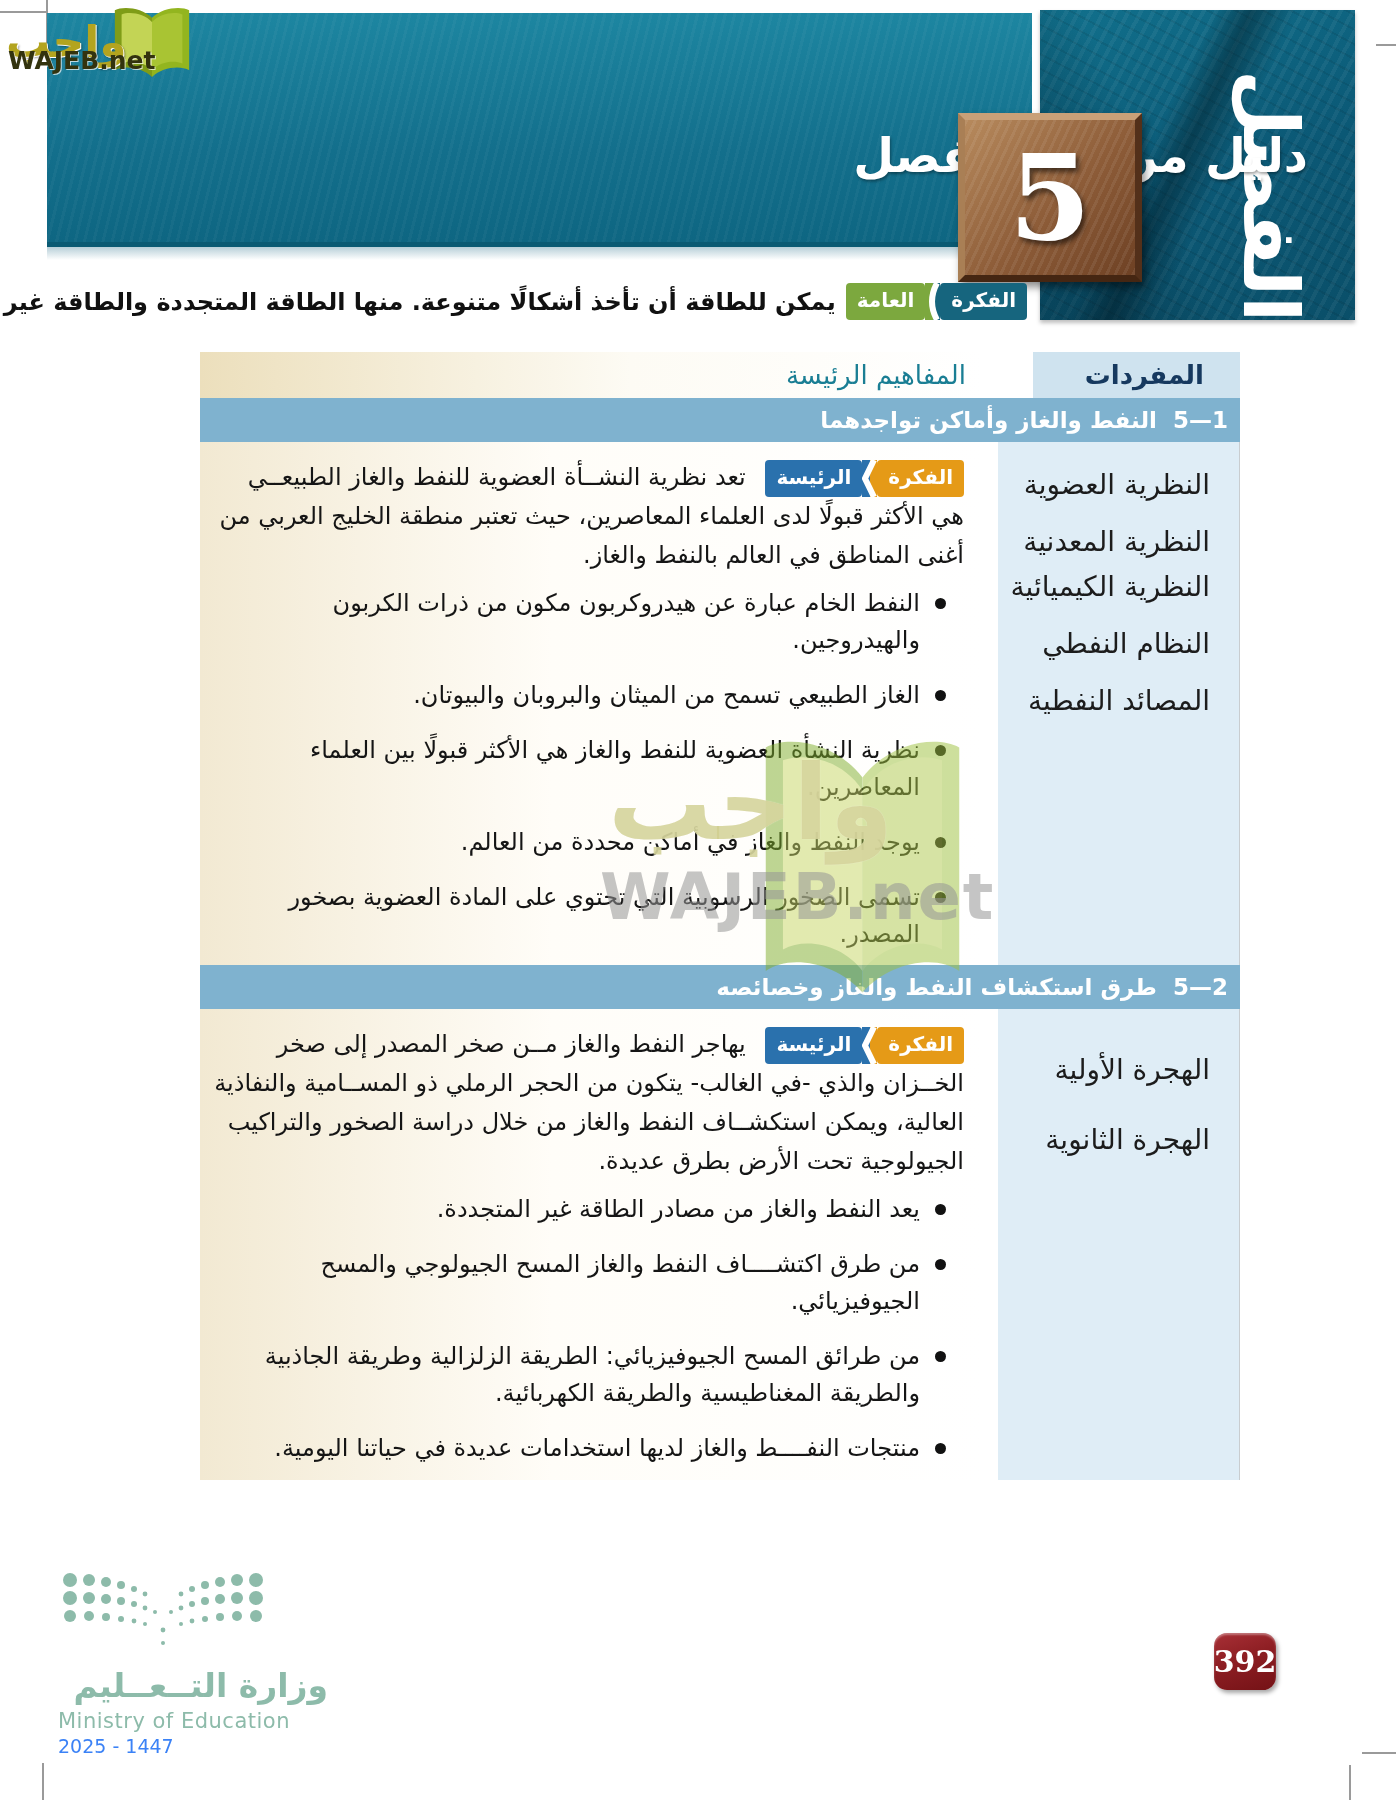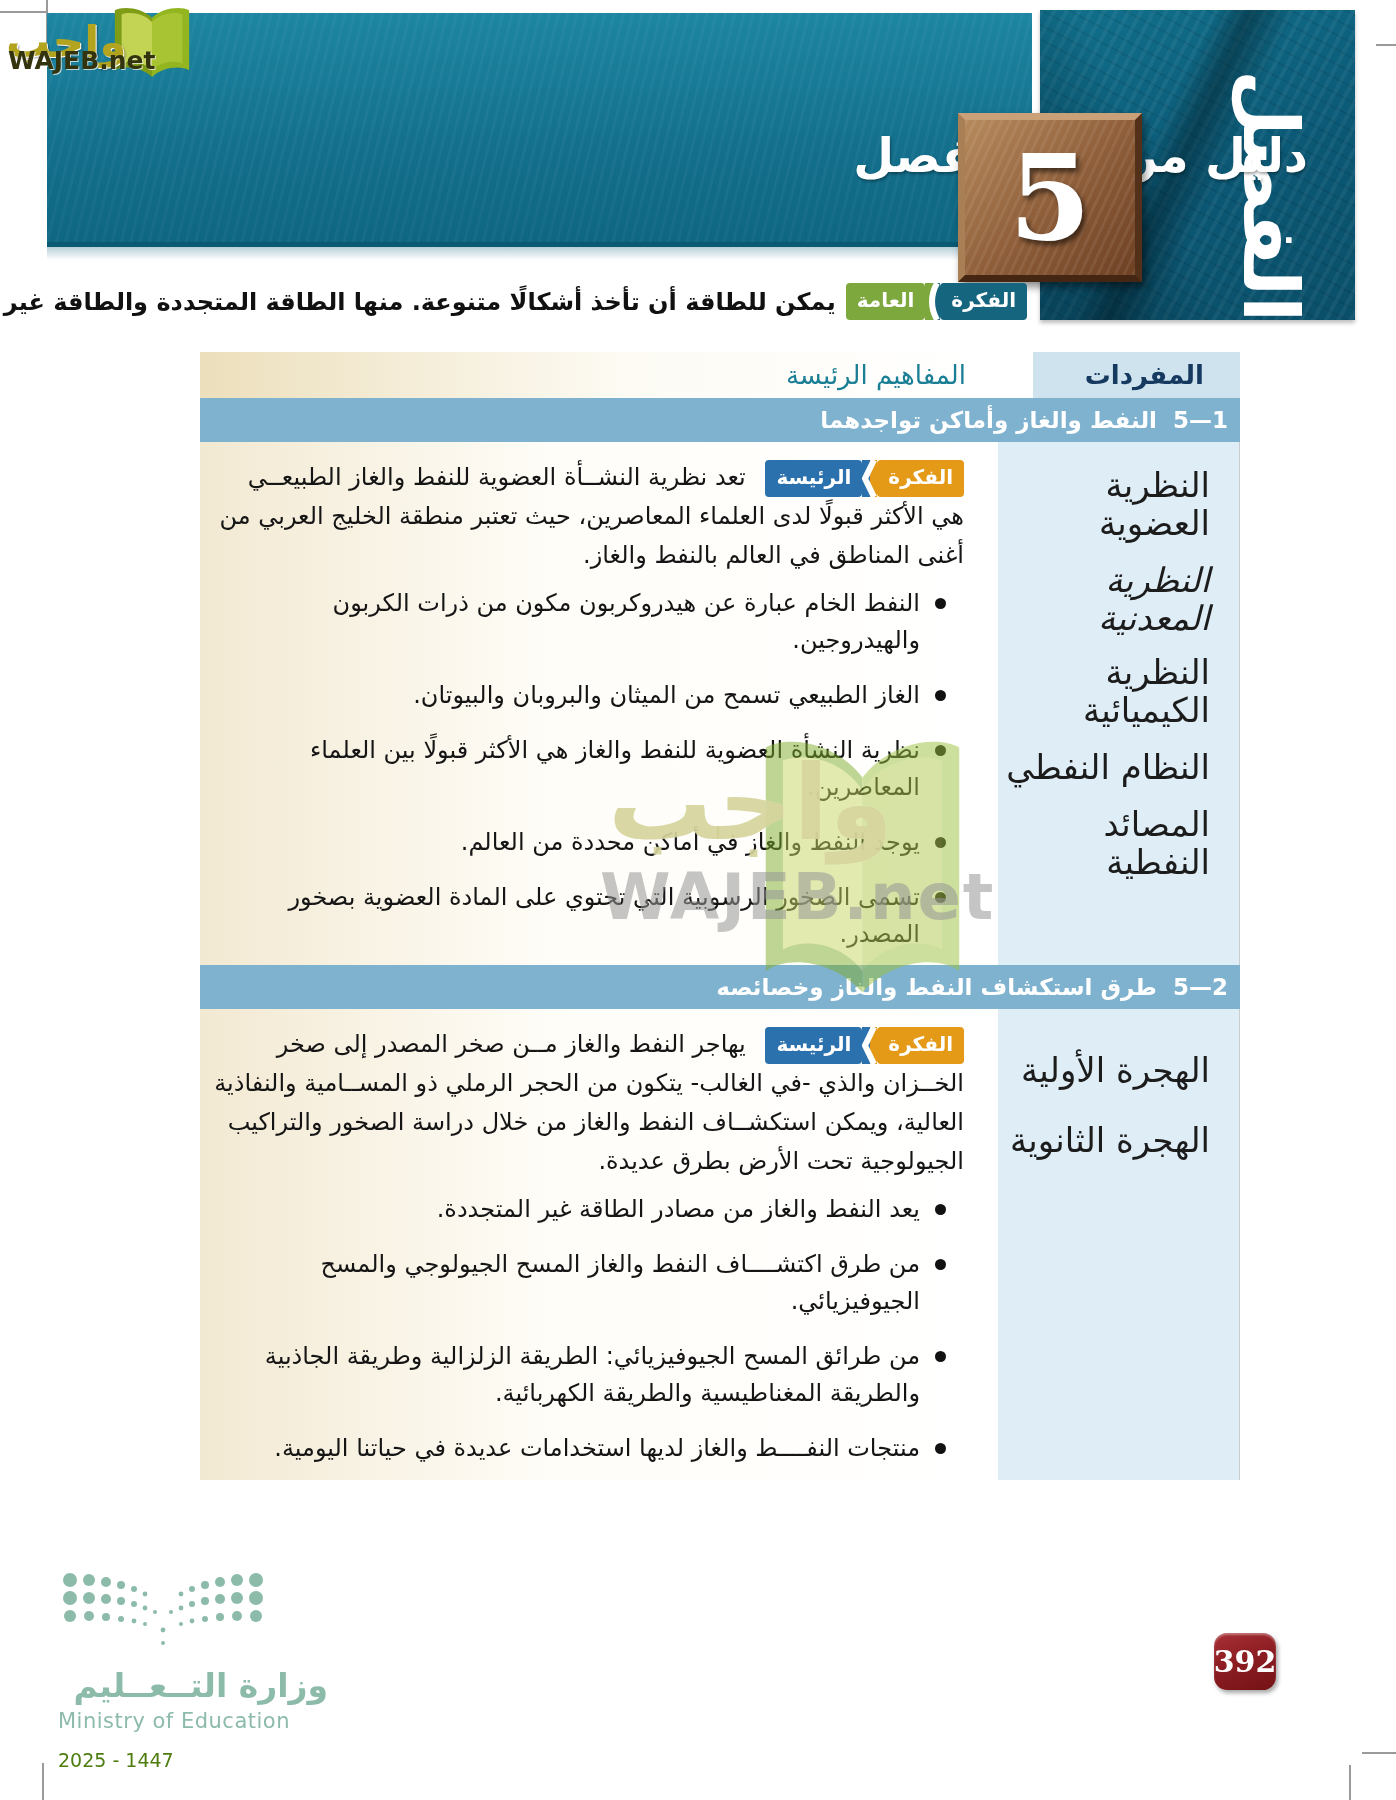--- a/index.html
+++ b/index.html
@@ -66,21 +66,21 @@
     background:linear-gradient(to right,#ecdfbc,#fdfbf4 55%,#fff);
     display:flex;align-items:center;direction:rtl;padding-right:16px;box-sizing:border-box;
     font-size:26px;font-weight:normal;color:#1a7e94;}
   .secband{position:absolute;left:0;width:1040px;height:44px;background:#7fb2cf;
     display:flex;align-items:center;direction:rtl;padding-right:12px;box-sizing:border-box;
     color:#fff;font-weight:bold;font-size:23px;gap:16px;}
   .secband .n{direction:ltr;unicode-bidi:isolate;}
   .vcell{position:absolute;right:0;width:250px;background:#dfedf6;box-sizing:border-box;
     direction:rtl;padding:24px 30px 0 8px;border-left:8px solid #fff;
     box-shadow:-1px 0 0 #c9cdd0 inset;}
-  .vcell .w{font-size:34px;color:#1c1c1c;line-height:38px;}
+  .vcell .w{font-size:28px;color:#1c1c1c;line-height:38px;}
   .ccell{position:absolute;left:0;width:782px;box-sizing:border-box;direction:rtl;
     background:linear-gradient(to right,#f2e9d2,#fffdf8 45%,#fff);
     padding:16px 18px 0 14px;}
   .mainidea{font-size:24px;line-height:39px;color:#151515;text-align:right;margin:0 0 10px;}
   .mainidea .badge{vertical-align:middle;margin-left:12px;}
   ul.bul{list-style:none;margin:6px 0 0;padding:0 44px 0 0;}
   ul.bul li{position:relative;font-size:24px;line-height:37px;color:#151515;margin-bottom:18px;
     text-align:right;}
   ul.bul li::before{content:"";position:absolute;right:-26px;top:13px;width:11px;height:11px;
     border-radius:50%;background:#111;}
@@ -98,21 +98,21 @@
   .toplogo .ar{position:absolute;left:0;top:10px;font-size:44px;font-weight:bold;color:#b3a41f;
     text-shadow:1px 1px 0 #fff,2px 2px 2px rgba(0,0,0,.35);}
   .toplogo .en{position:absolute;left:2px;top:40px;font-size:25px;font-weight:bold;color:#33330e;
     text-shadow:1px 1px 0 rgba(255,255,255,.7);}
   .toplogo svg{position:absolute;left:102px;top:0;}
 
   
   .moe{position:absolute;left:58px;top:1568px;width:270px;}
   .moe .ar{font-size:33px;font-weight:bold;color:#8dbbaa;margin-top:6px;}
   .moe .en{font-size:21px;color:#8dbbaa;margin-top:4px;letter-spacing:.5px;}
-  .moe .yr{font-size:19px;color:#4d7c0f;margin-top:16px;}
+  .moe .yr{font-size:19px;color:#3b82f6;margin-top:2px;}
   .pagenum{position:absolute;left:1214px;top:1633px;width:62px;height:57px;border-radius:13px;
     background:linear-gradient(160deg,#a83036 0%,#8d1e23 45%,#741216 100%);
     box-shadow:inset 0 2px 2px rgba(255,255,255,.35),2px 3px 4px rgba(0,0,0,.35);
     display:flex;align-items:center;justify-content:center;}
   .pagenum span{color:#fff;font-size:30px;font-weight:bold;font-family:"DejaVu Serif",serif;}
 </style>
 </head>
 <body>
 
 <div class="page">
@@ -152,21 +152,21 @@
     <div class="thead-vocab">المفردات</div>
     <div class="thead-concepts">المفاهيم الرئيسة</div>
 
     <div class="secband" style="top:46px;">
       <span class="n">5—1</span>
       <span>النفط والغاز وأماكن تواجدهما</span>
     </div>
 
     <div class="vcell" style="top:90px;height:523px;">
       <div class="w" style="margin-bottom:19px;">النظرية العضوية</div>
-      <div class="w" style="margin-bottom:16px;font-style:italic;">النظرية المعدنية</div>
+      <div class="w" style="margin-bottom:7px;">النظرية المعدنية</div>
       <div class="w" style="margin-bottom:19px;">النظرية الكيميائية</div>
       <div class="w" style="margin-bottom:19px;">النظام النفطي</div>
       <div class="w">المصائد النفطية</div>
     </div>
 
     <div class="ccell" style="top:90px;height:523px;">
       <p class="mainidea">
         <span class="badge">
           <span class="seg seg-orange">الفكرة</span>
           <span class="joint">

